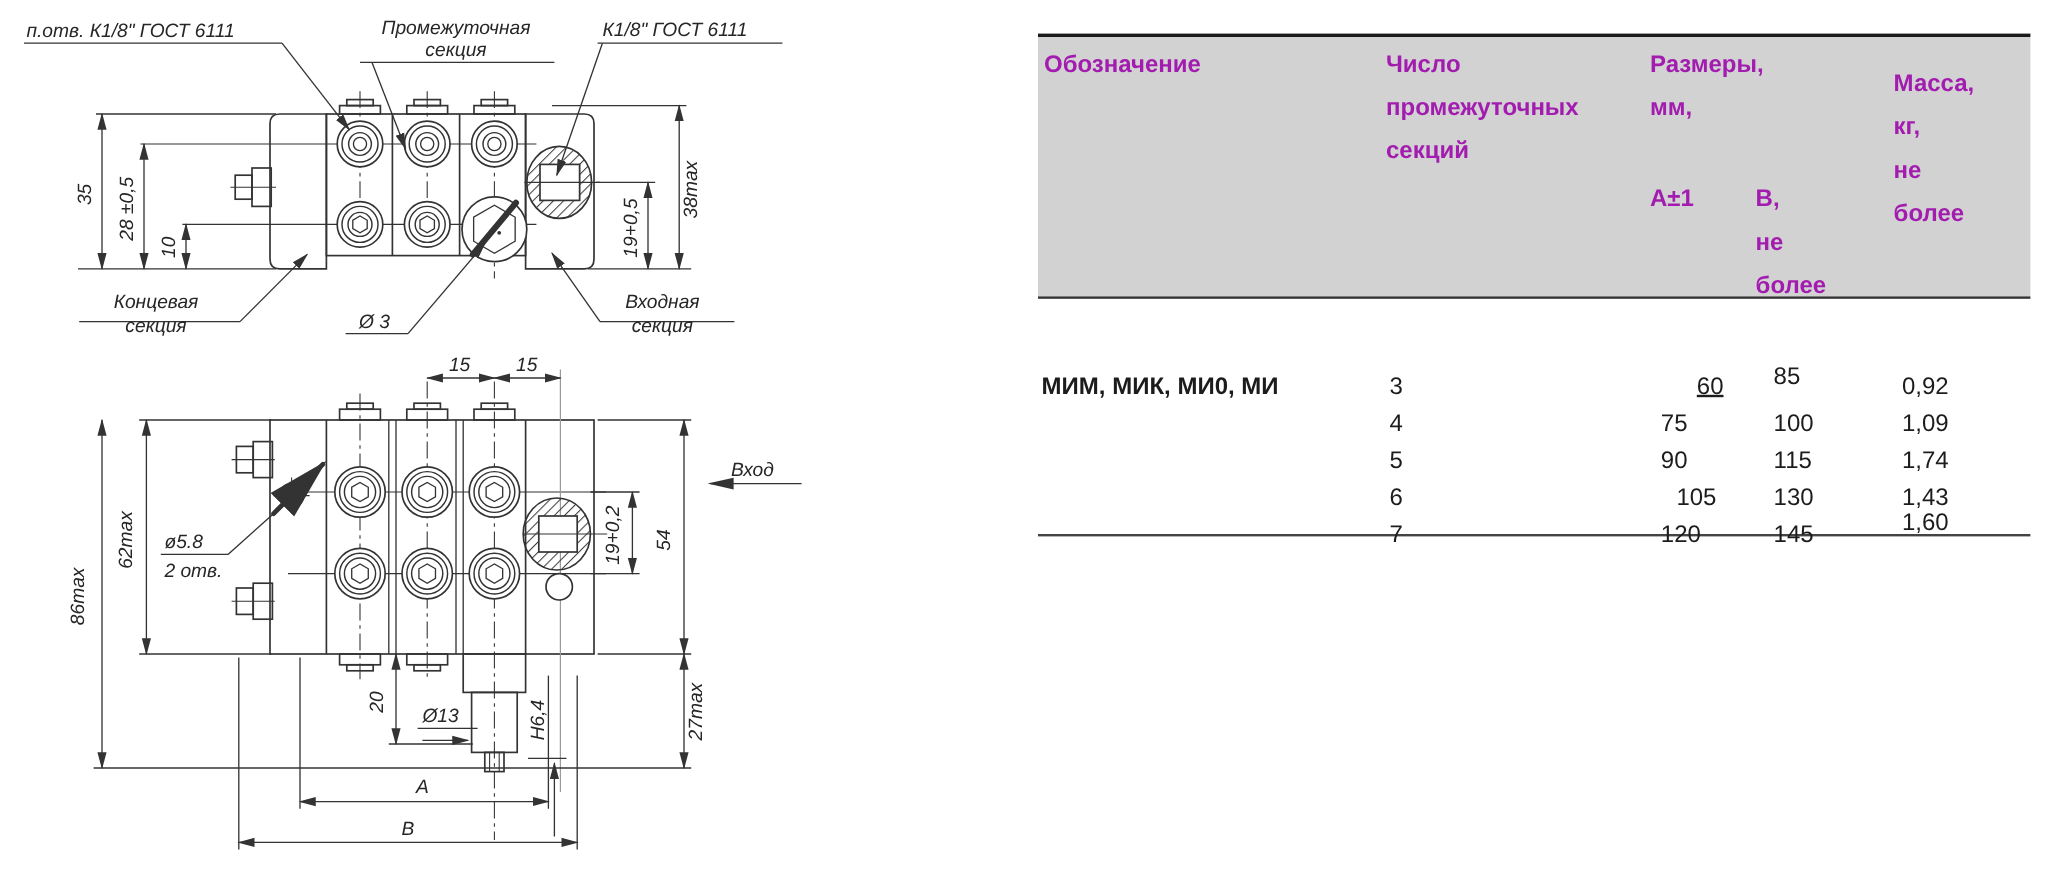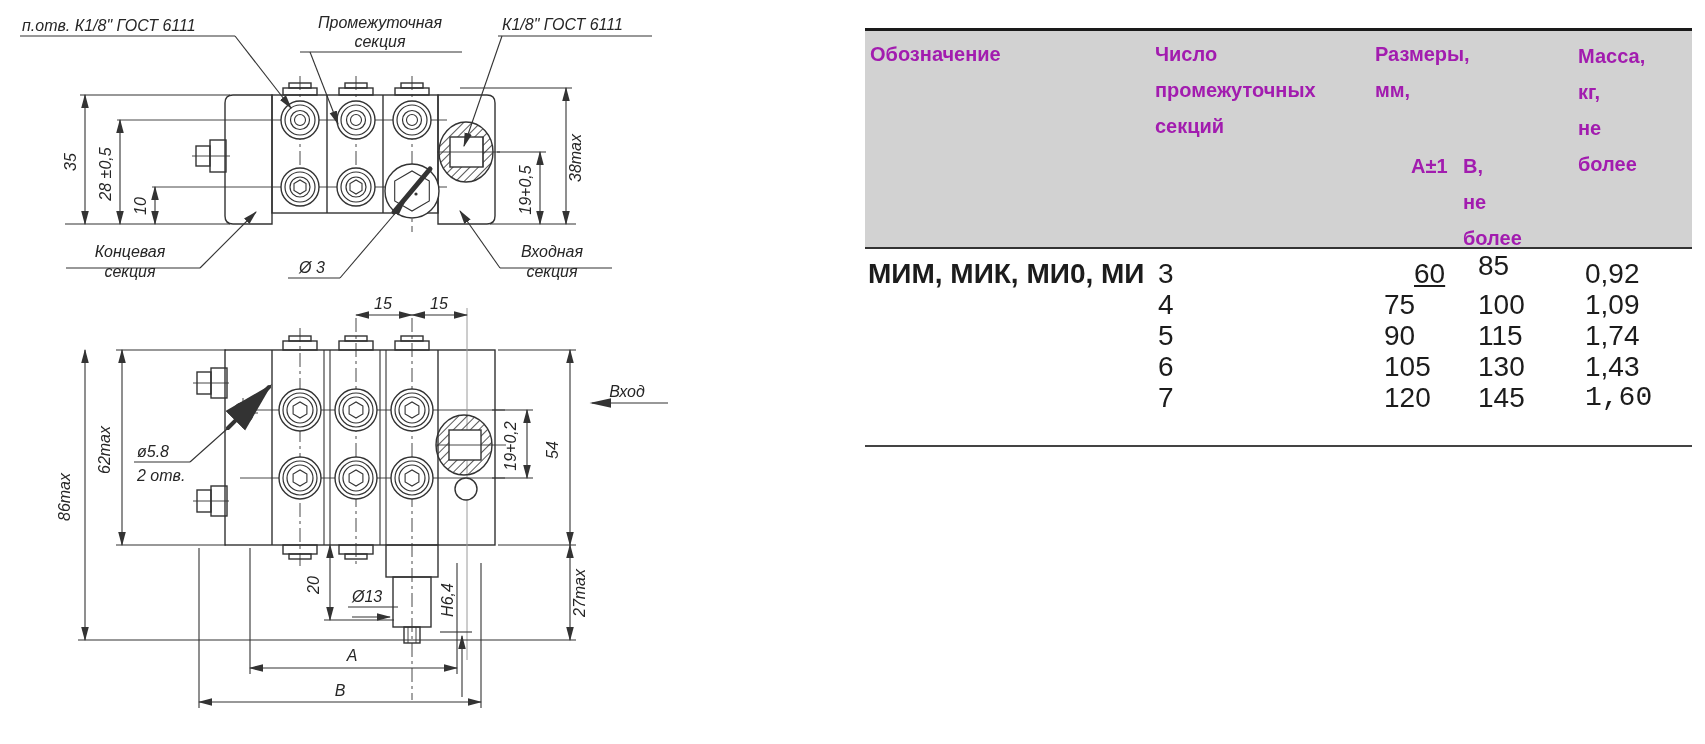--- a/index.html
+++ b/index.html
@@ -1,21 +1,21 @@
 <!DOCTYPE html>
 <html><head>
 <meta charset="utf-8">
 <style>
   html,body{margin:0;padding:0;background:#fff;}
   #page{position:relative;width:1705px;height:744px;background:#ffffff;overflow:hidden;
         font-family:"Liberation Sans", sans-serif;color:#1d1d1d;}
   svg text{font-family:"Liberation Sans", sans-serif;font-style:italic;fill:#262626;}
   .abs{position:absolute;white-space:pre-line;}
   .th{font-weight:bold;font-size:20px;line-height:36px;color:#a21caf;}
-  .td{font-size:28px;line-height:24px;color:#1c1c1c;}
+  .td{font-size:20px;line-height:24px;color:#1c1c1c;margin-top:48px;}
   .rule{position:absolute;background:#2a2a2a;}
 </style>
 </head>
 <body>
 
 <div id="page">
 
   <svg width="800" height="744" viewBox="0 0 800 744" style="position:absolute;left:0;top:0;">
     <defs>
       <marker id="arr" viewBox="0 0 12 8" refX="11" refY="4" markerWidth="13" markerHeight="9" orient="auto-start-reverse">
@@ -276,25 +276,25 @@
     <div style="position:absolute;left:0;top:3px;width:827px;height:216px;background:#d2d2d2;"></div>
     <div class="rule" style="left:0;top:219px;width:827px;height:2px;background:#333;"></div>
     <div class="rule" style="left:0;top:417px;width:827px;height:2px;background:#444;"></div>
 
     <div class="abs th" style="left:5px;top:8px;">Обозначение</div>
     <div class="abs th" style="left:510px;top:8px;">Размеры,
 мм,</div>
     <div class="abs th" style="left:290px;top:8px;">Число
 промежуточных
 секций</div>
-    <div class="abs th" style="left:510px;top:120px;margin-left:36px;">А±1</div>
+    <div class="abs th" style="left:510px;top:120px;">А±1</div>
     <div class="abs th" style="left:598px;top:120px;">В,
 не
 более</div>
-    <div class="abs th" style="left:713px;top:10px;">Масса,
+    <div class="abs th" style="left:713px;top:24px;">Масса,
 кг,
 не
 более</div>
 
     <div class="abs td" style="left:3px;top:234px;font-weight:bold;">МИМ, МИК, МИ0, МИ</div>
 
     <div>
       <div class="abs td" style="left:293px;top:234px;">3</div>
       <div class="abs td" style="left:549px;top:234px;text-decoration:underline;">60</div>
       <div class="abs td" style="left:613px;top:226px;">85</div>
@@ -307,24 +307,24 @@
       <div class="abs td" style="left:720px;top:265px;">1,09</div>
     </div>
     <div>
       <div class="abs td" style="left:293px;top:296px;">5</div>
       <div class="abs td" style="left:519px;top:296px;">90</div>
       <div class="abs td" style="left:613px;top:296px;">115</div>
       <div class="abs td" style="left:720px;top:296px;">1,74</div>
     </div>
     <div>
       <div class="abs td" style="left:293px;top:327px;">6</div>
-      <div class="abs td" style="left:519px;top:327px;">105</div>
+      <div class="abs td" style="left:532px;top:327px;">105</div>
       <div class="abs td" style="left:613px;top:327px;">130</div>
       <div class="abs td" style="left:720px;top:327px;">1,43</div>
     </div>
     <div>
       <div class="abs td" style="left:293px;top:358px;">7</div>
       <div class="abs td" style="left:519px;top:358px;">120</div>
       <div class="abs td" style="left:613px;top:358px;">145</div>
-      <div class="abs td" style="left:720px;top:358px;font-family:Liberation Mono, monospace;">1,60</div>
+      <div class="abs td" style="left:720px;top:348px;">1,60</div>
     </div>
   </div>
 </div>
 
 </body></html>

